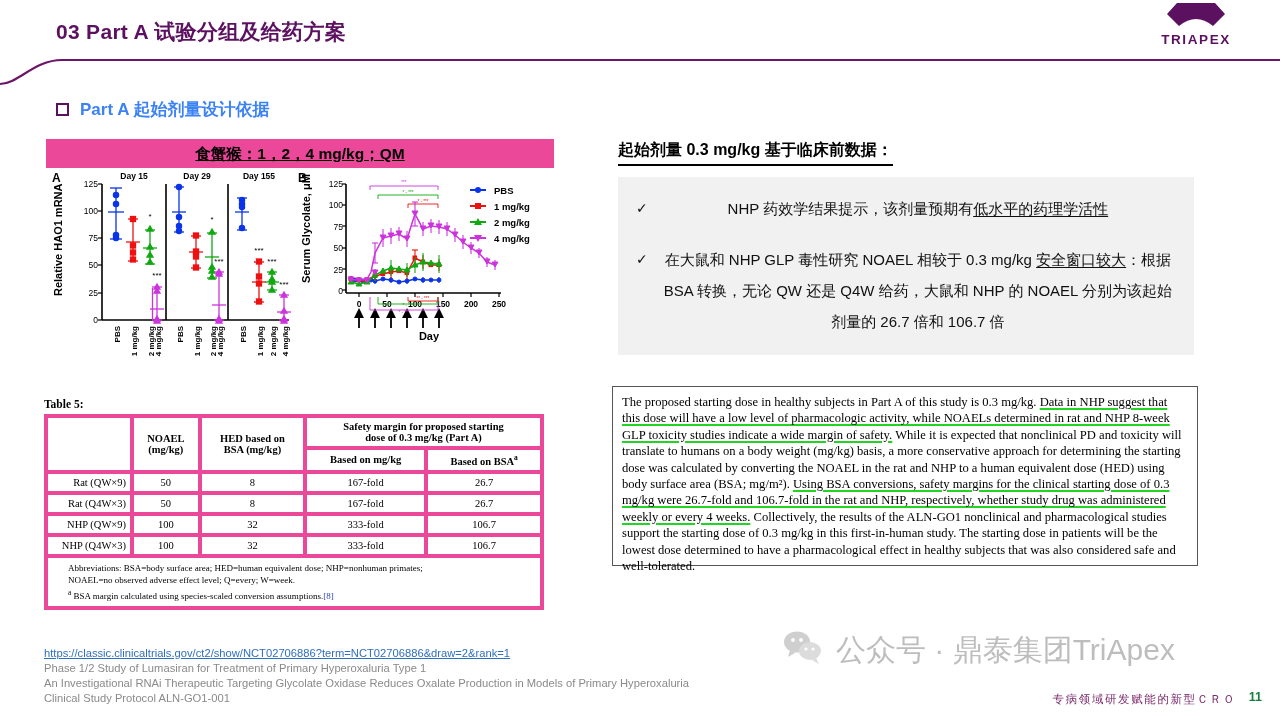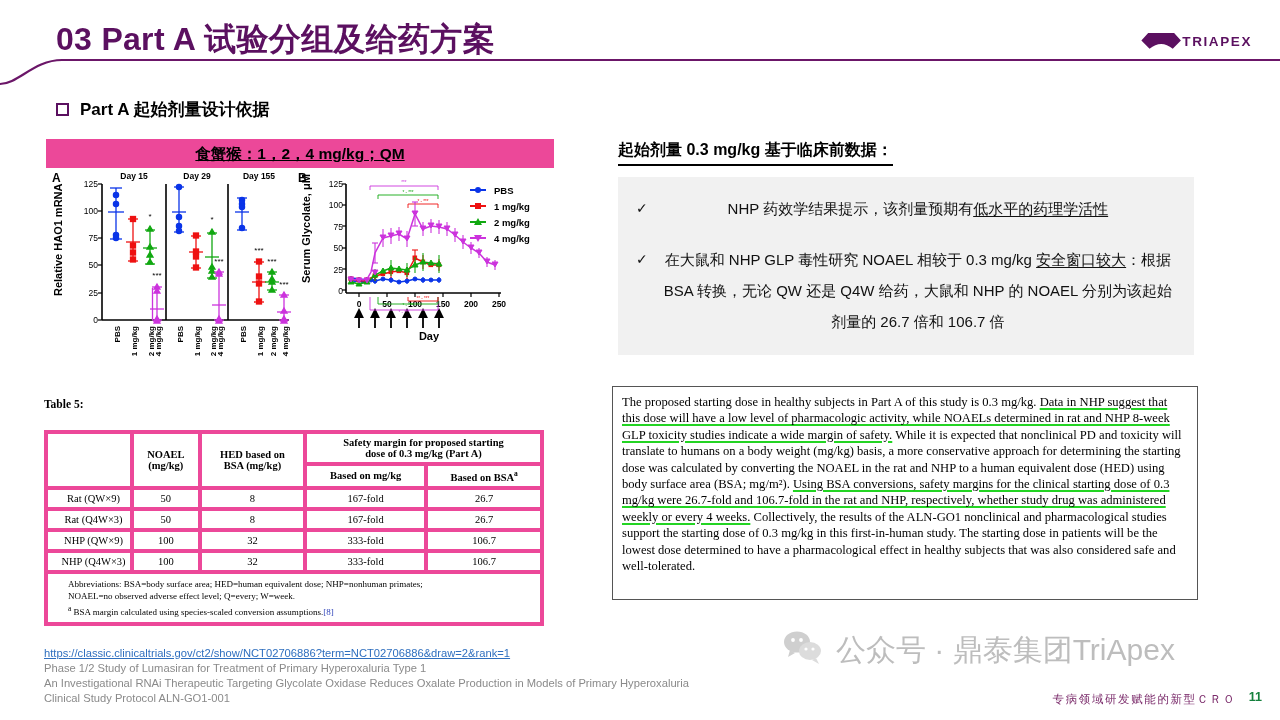--- a/index.html
+++ b/index.html
@@ -8,51 +8,51 @@
     font-family: "Liberation Sans", "DejaVu Sans", sans-serif;
     background: #ffffff;
     position: relative;
     overflow: hidden;
   }
 
   
   #slide-title {
     position: absolute;
     left: 56px; top: 18px;
-    font-size: 32px;
+    font-size: 21px;
     font-weight: bold;
     color: #5b1060;
     letter-spacing: 0.3px;
     white-space: nowrap;
   }
   #header-rule {
     position: absolute;
     left: 0; top: 58px;
     width: 1280px; height: 28px;
     pointer-events: none;
   }
   #brand-logo {
     position: absolute;
-    right: 28px; top: 14px;
+    right: 28px; top: 0;
     width: 112px; height: 54px;
-    display: flex; flex-direction: row;
+    display: flex; flex-direction: column;
     align-items: center; justify-content: flex-start;
   }
   #brand-logo .mark { width: 62px; height: 31px; }
   #brand-logo .wordmark {
     font-size: 13.5px; font-weight: bold; letter-spacing: 1.6px;
     color: #5b1060; margin-top: 1px;
   }
 
   
   #section-heading {
     position: absolute;
     left: 56px; top: 98px;
     display: flex; align-items: center; gap: 11px;
-    font-size: 17px; font-weight: bold; color: #000000;
+    font-size: 17px; font-weight: bold; color: #3b82f6;
   }
   #section-heading .sq {
     width: 13px; height: 13px;
     border: 2.2px solid #5b1060;
     display: inline-block;
   }
 
   
   #figure-card {
     position: absolute;
@@ -74,38 +74,38 @@
     position: relative;
     width: 508px; height: 218px;
     background: #ffffff;
   }
 
   
   #table-block { position: absolute; left: 44px; top: 398px; width: 510px; }
   #table-title {
     font-family: "Liberation Serif", "DejaVu Serif", serif;
     font-size: 11.5px; font-weight: bold; color: #000;
-    display: flex; gap: 26px; margin-bottom: 20px;
+    display: flex; gap: 26px; margin-bottom: 4px;
   }
   table.t5 {
     border-collapse: collapse;
     width: 500px;
     font-family: "Liberation Serif", "DejaVu Serif", serif;
     font-size: 10.5px;
     color: #000;
     background: #fff;
   }
   table.t5 th, table.t5 td {
     border: 4px solid #ec4899;
     padding: 3px 4px;
     text-align: center;
     vertical-align: middle;
   }
   table.t5 th { font-weight: bold; }
-  table.t5 td.rowhdr { text-align: center; padding-left: 13px; }
+  table.t5 td.rowhdr { text-align: right; padding-left: 13px; }
   table.t5 td.notes {
     text-align: left; font-size: 9px; line-height: 1.35; padding: 4px 20px;
   }
   .sup { font-size: 7.5px; vertical-align: super; }
   .refnum { color: #2a3fb8; }
 
   
   #footer-refs {
     position: absolute; left: 44px; top: 646px;
     font-size: 11.2px; line-height: 15px; color: #8a8a8a;
@@ -127,21 +127,21 @@
     padding: 16px 18px 0 18px;
   }
   .bullet { display: flex; gap: 12px; font-size: 15px; color: #111; line-height: 31px; }
   .bullet + .bullet { margin-top: 20px; }
   .bullet .tick { flex: 0 0 auto; font-size: 14px; line-height: 31px; }
   .bullet .btxt { flex: 1 1 auto; text-align: center; }
   .u { text-decoration: underline; text-underline-offset: 2px; }
 
   #para-card {
     position: absolute; left: 612px; top: 386px;
-    width: 586px; height: 214px;
+    width: 586px; height: 180px;
     background: #fff;
     border: 1px solid #555;
     padding: 7px 9px;
     font-family: "Liberation Serif", "DejaVu Serif", serif;
     font-size: 12.6px;
     line-height: 16.4px;
     color: #000;
     text-align: left;
   }
   .gu {

